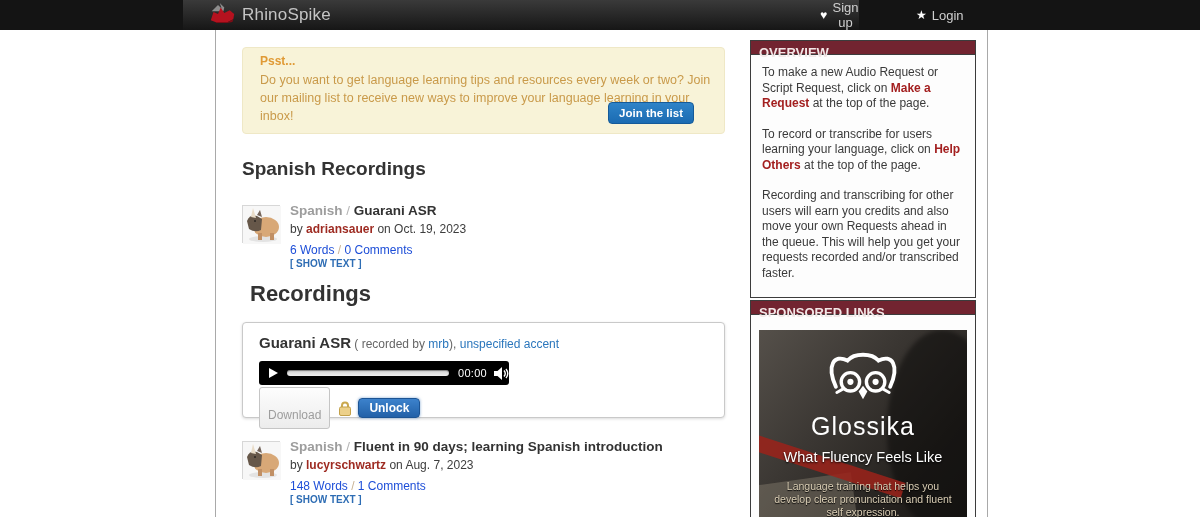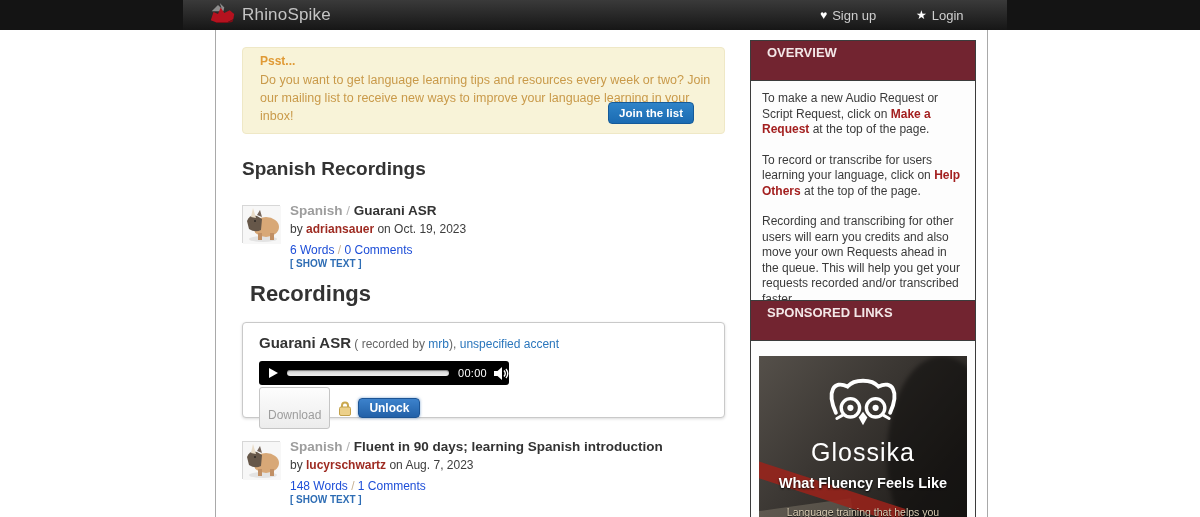--- a/index.html
+++ b/index.html
@@ -1,21 +1,21 @@
 <!DOCTYPE html>
 <html><head>
 <meta charset="utf-8">
 <style>
   * { margin:0; padding:0; box-sizing:border-box; }
   html,body { width:1200px; height:517px; overflow:hidden; background:#fff;
               font-family:"Liberation Sans", sans-serif; }
 
   
   .navbar { position:absolute; top:0; left:0; width:1200px; height:30px; background:#141414; z-index:10; }
-  .nav-inner { position:absolute; left:183px; top:0; width:824px; height:30px;
+  .nav-inner { position:absolute; left:183px; top:0; width:676px; height:30px;
                background:linear-gradient(#3a3a3a,#161616);text-align:center; }
   .brand { position:absolute; left:26px; top:0; height:30px; display:flex; align-items:center; gap:6px;
            cursor:pointer; text-decoration:none; }
   .brand-text { color:#c4c4c4; font-size:17px; letter-spacing:.2px; }
   .nav-link { position:absolute; top:0; height:30px; display:flex; align-items:center; gap:5px;
               color:#cfcfcf; font-size:13px; cursor:pointer; text-decoration:none; }
   .nav-ico { color:#fff; font-size:12px; line-height:1; }
   .nav-signup { left:637px; }
   .nav-login  { left:733px; }
 
@@ -75,41 +75,41 @@
   .btn-unlock { margin-left:6px; background:linear-gradient(#3c82cc,#2261a8); border:1px solid #1c5494;
                 color:#fff; font-size:12px; font-weight:bold; padding:2px 10px; border-radius:4px;
                 height:20px; cursor:pointer; box-shadow:0 0 3px rgba(46,109,180,.6); }
 
   
   .sidebar { position:absolute; left:534px; top:0; width:226px; }
   .side-box { position:absolute; left:0; width:226px; border:1px solid #3c3c3c; background:#fdfdfd; }
   .box-overview { top:10px; }
   .box-sponsored { top:270px; height:237px; overflow:hidden; }
   .side-head { background:#722430; color:#f3e7e7; font-size:13px; font-weight:bold;
-               padding:4px 16px; height:40px; border-bottom:1px solid #3c3c3c; }
+               padding:4px 8px; height:14px; border-bottom:1px solid #3c3c3c; }
   .side-body { padding:10px 11px 14px 11px; font-size:12px; line-height:15.5px; color:#3a3a3a; }
   .side-body p { margin-bottom:15px; }
   .side-body p:last-child { margin-bottom:2px; }
   .side-bold { color:#a31f1f; font-weight:bold; cursor:pointer; }
 
   
   .ad-body { padding:8px; padding-top:15px; }
   .ad { position:relative; width:208px; height:240px; overflow:hidden; cursor:pointer;
         background:linear-gradient(130deg,#55504a 0%,#3b3733 35%,#23201d 70%,#191715 100%); }
   .ad-stripe { position:absolute; left:-12px; top:128px; width:160px; height:16px; background:#9c221a;
                transform:rotate(18deg); opacity:.85; }
   .ad-paper { position:absolute; left:-20px; top:150px; width:120px; height:110px; background:#b8ad98;
               transform:rotate(-8deg); opacity:.28; }
   .ad-shade { position:absolute; right:-30px; top:0; width:110px; height:200px; background:#0d0c0b;
               opacity:.55; border-radius:50%; filter:blur(2px); }
   .ad-owl { position:absolute; left:50%; top:16px; transform:translateX(-50%); }
   .ad-brand { position:absolute; left:0; top:82px; width:100%; text-align:center; color:#fff;
               font-size:25px; letter-spacing:1px; }
   .ad-tagline { position:absolute; left:0; top:119px; width:100%; text-align:center; color:#fff;
-                font-size:14.5px; font-weight:bold; text-shadow:0 1px 2px #000; }
+                font-size:14.5px; font-weight:normal; text-shadow:0 1px 2px #000; }
   .ad-desc { position:absolute; left:0; top:150px; width:100%; padding:0 10px; text-align:center;
              color:#d9cdb4; font-size:10.5px; line-height:13px; text-shadow:0 1px 1px #000; }
 </style>
 </head>
 <body>
 
 <div class="navbar">
   <div class="nav-inner">
     <a class="brand">
       <span>

